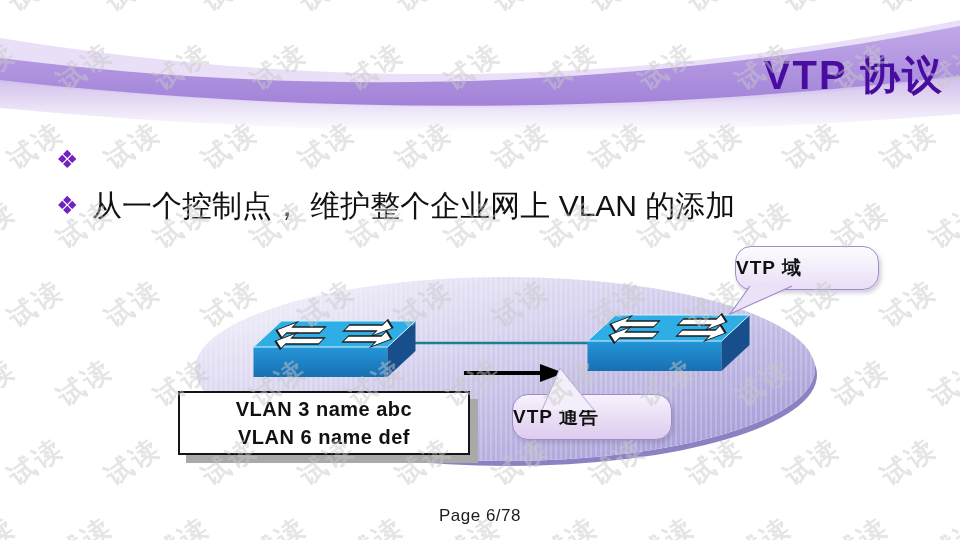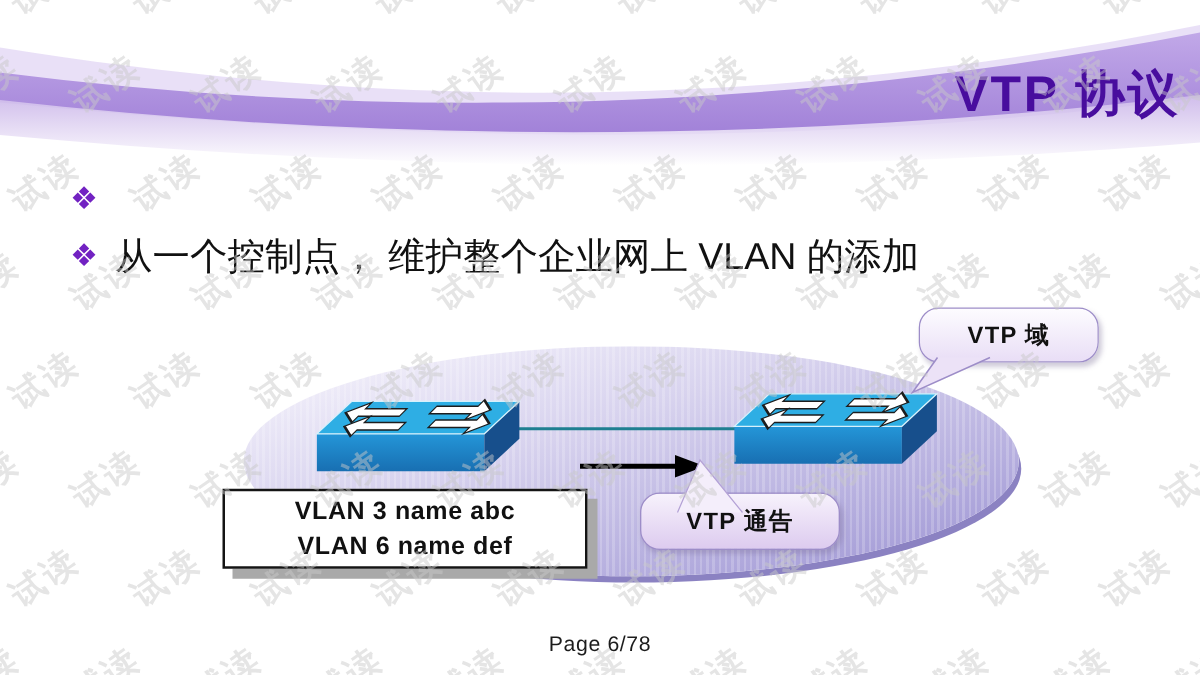--- a/index.html
+++ b/index.html
@@ -37,21 +37,21 @@
   .link-svg{position:absolute; left:300px; top:340px; z-index:1;}
   .arrow-svg{position:absolute; left:460px; top:362px; z-index:2;}
   .vlan-box{
     position:absolute; left:178px; top:391px; width:288px; height:60px;
     background:#ffffff; border:2px solid #141414; z-index:3;
     box-shadow:8px 8px 0 #a9a9a9;
     display:flex; flex-direction:column; justify-content:center; align-items:center;
   }
   .vlan-box .vline{font-size:20px; font-weight:bold; color:#111; line-height:28px; letter-spacing:.5px;}
   .callout{
-    position:absolute; z-index:3; display:flex; align-items:center; justify-content:center;
+    position:absolute; z-index:3; display:flex; align-items:center; justify-content:flex-start;
     border:1px solid #9d8dc8; border-radius:16px;
     font-size:19px; font-weight:bold; color:#111; letter-spacing:1px;
     box-shadow:2px 3px 4px rgba(120,110,150,.35);
   }
   .callout-domain{
     left:735px; top:246px; width:142px; height:42px;
     background:linear-gradient(#fdfcff,#e9def6);
   }
   .callout-advert{
     left:512px; top:394px; width:158px; height:44px;

